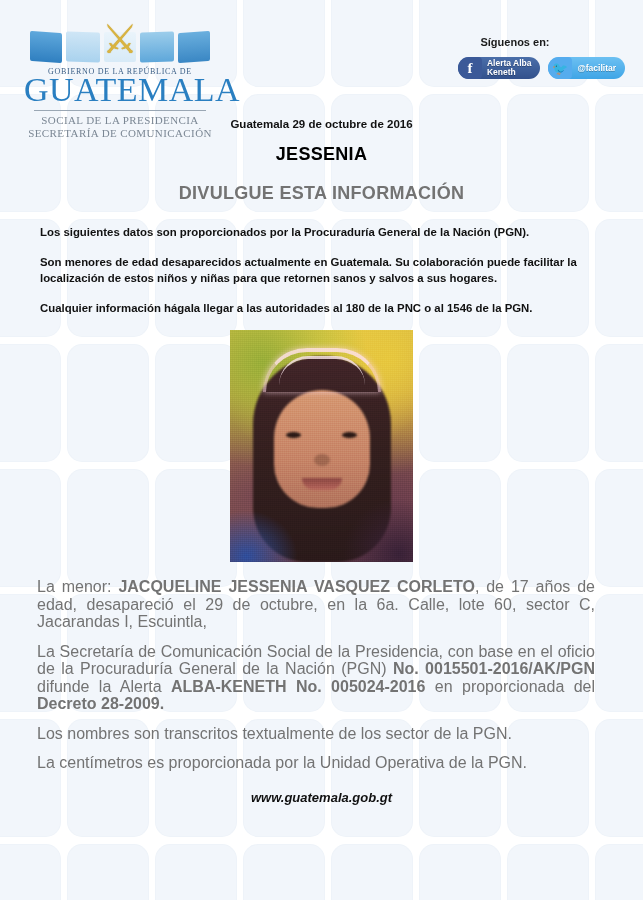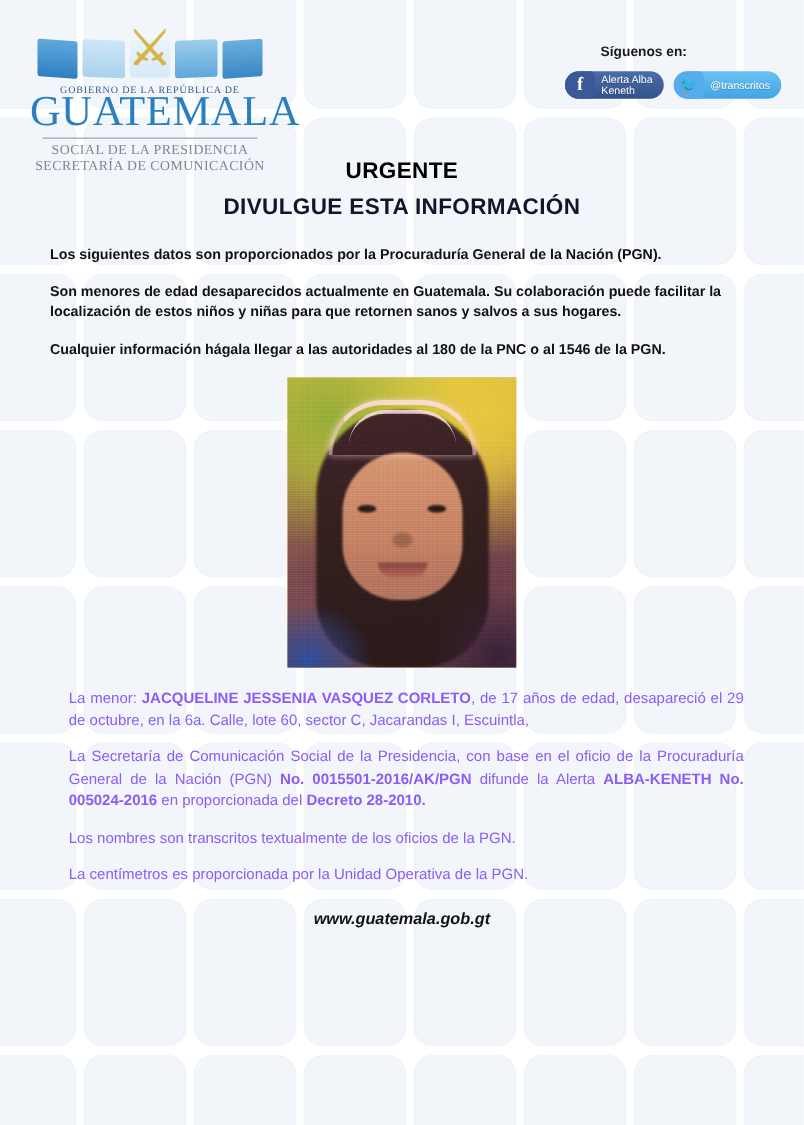--- a/index.html
+++ b/index.html
@@ -190,21 +190,21 @@
     align-items: center;
     justify-content: center;
     font-weight: bold;
     font-size: 15px;
     margin-right: 5px;
   }
   .pill.fb .pill-badge { background: #3b5998; color: #fff; font-family: "Liberation Serif", serif; }
   .pill.tw .pill-badge { background: #55acee; color: #fff; font-size: 13px; }
   .pill-label {
     font-size: 8.5px;
-    font-weight: normal;
+    font-weight: bold;
     line-height: 9px;
     text-align: left;
     white-space: pre-line;
     text-shadow: 0 1px 0 rgba(0,0,0,.25);
   }
 
   
   .date-line {
     text-align: center;
     font-size: 11.5px;
@@ -217,22 +217,22 @@
     font-size: 18px;
     font-weight: bold;
     color: #000;
     margin-top: 14px;
     letter-spacing: 0.3px;
   }
   .divulgue {
     text-align: center;
     font-size: 18px;
     font-weight: bold;
-    color: #0f172a;
-    margin-top: 8px;
+    color: #737373;
+    margin-top: 18px;
     letter-spacing: 0.3px;
   }
 
   
   .intro {
     margin: 20px 40px 0 40px;
     font-size: 11.4px;
     font-weight: bold;
     line-height: 16px;
     color: #111;
@@ -352,24 +352,24 @@
     position: absolute;
     inset: 0;
     background-image:
       repeating-linear-gradient(0deg, rgba(0,0,0,.05) 0 1px, rgba(255,255,255,.03) 1px 2px),
       repeating-linear-gradient(90deg, rgba(0,0,0,.04) 0 1px, rgba(255,255,255,.02) 1px 2px);
     mix-blend-mode: overlay;
   }
 
   
   .body-text {
-    margin: 16px 48px 0 55px;
-    font-size: 12px;
+    margin: 16px 48px 0 37px;
+    font-size: 16px;
     line-height: 17.5px;
-    color: #8b5cf6;
+    color: #737373;
   }
   .body-text p {
     margin: 0 0 12px 0;
     text-align: justify;
   }
   .body-text p.noj { text-align: left; }
   .body-text b { font-weight: bold; }
 
   .site {
     text-align: center;
@@ -474,27 +474,28 @@
     <div class="social">
       <div class="social-title">Síguenos en:</div>
       <div class="social-row">
         <div class="pill fb">
           <div class="pill-badge">f</div>
           <div class="pill-label">Alerta Alba
 Keneth</div>
         </div>
         <div class="pill tw">
           <div class="pill-badge">🐦</div>
-          <div class="pill-label">@transcritos</div>
+          <div class="pill-label">@facilitar</div>
         </div>
       </div>
     </div>
   </div>
 
-  <div class="urgente">URGENTE</div>
+  <div class="date-line">Guatemala 29 de octubre de 2016</div>
+  <div class="urgente">JESSENIA</div>
   <div class="divulgue">DIVULGUE ESTA INFORMACIÓN</div>
 
   <div class="intro">
     <p>Los siguientes datos son proporcionados por la Procuraduría General de la Nación (PGN).</p>
     <p>Son menores de edad desaparecidos actualmente en Guatemala. Su colaboración puede facilitar la localización de estos niños y niñas para que retornen sanos y salvos a sus hogares.</p>
     <p>Cualquier información hágala llegar a las autoridades al 180 de la PNC o al 1546 de la PGN.</p>
   </div>
 
   <div class="photo-wrap">
     <div class="photo">
@@ -512,21 +513,21 @@
       <div class="ph-grain"></div>
     </div>
   </div>
 
   <div class="body-text">
 
     <p><span>La menor: </span><b>JACQUELINE JESSENIA VASQUEZ CORLETO</b><span>, de 17 años de edad, desapareció el 29 de octubre, en la 6a. Calle, lote 60, sector C, Jacarandas I, Escuintla,</span></p>
 
 
 
-    <p><span>La Secretaría de Comunicación Social de la Presidencia, con base en el oficio de la Procuraduría General de la Nación (PGN) </span><b>No. 0015501-2016/AK/PGN</b><span> difunde la Alerta </span><b>ALBA-KENETH No. 005024-2016</b><span> en proporcionada del </span><b>Decreto 28-2010.</b></p>
-
-    <p class="noj">Los nombres son transcritos textualmente de los oficios de la PGN.</p>
+    <p><span>La Secretaría de Comunicación Social de la Presidencia, con base en el oficio de la Procuraduría General de la Nación (PGN) </span><b>No. 0015501-2016/AK/PGN</b><span> difunde la Alerta </span><b>ALBA-KENETH No. 005024-2016</b><span> en proporcionada del </span><b>Decreto 28-2009.</b></p>
+
+    <p class="noj">Los nombres son transcritos textualmente de los sector de la PGN.</p>
     <p class="noj">La centímetros es proporcionada por la Unidad Operativa de la PGN.</p>
   </div>
 
   <div class="site">www.guatemala.gob.gt</div>
 
 </div>
 
 </body></html>

